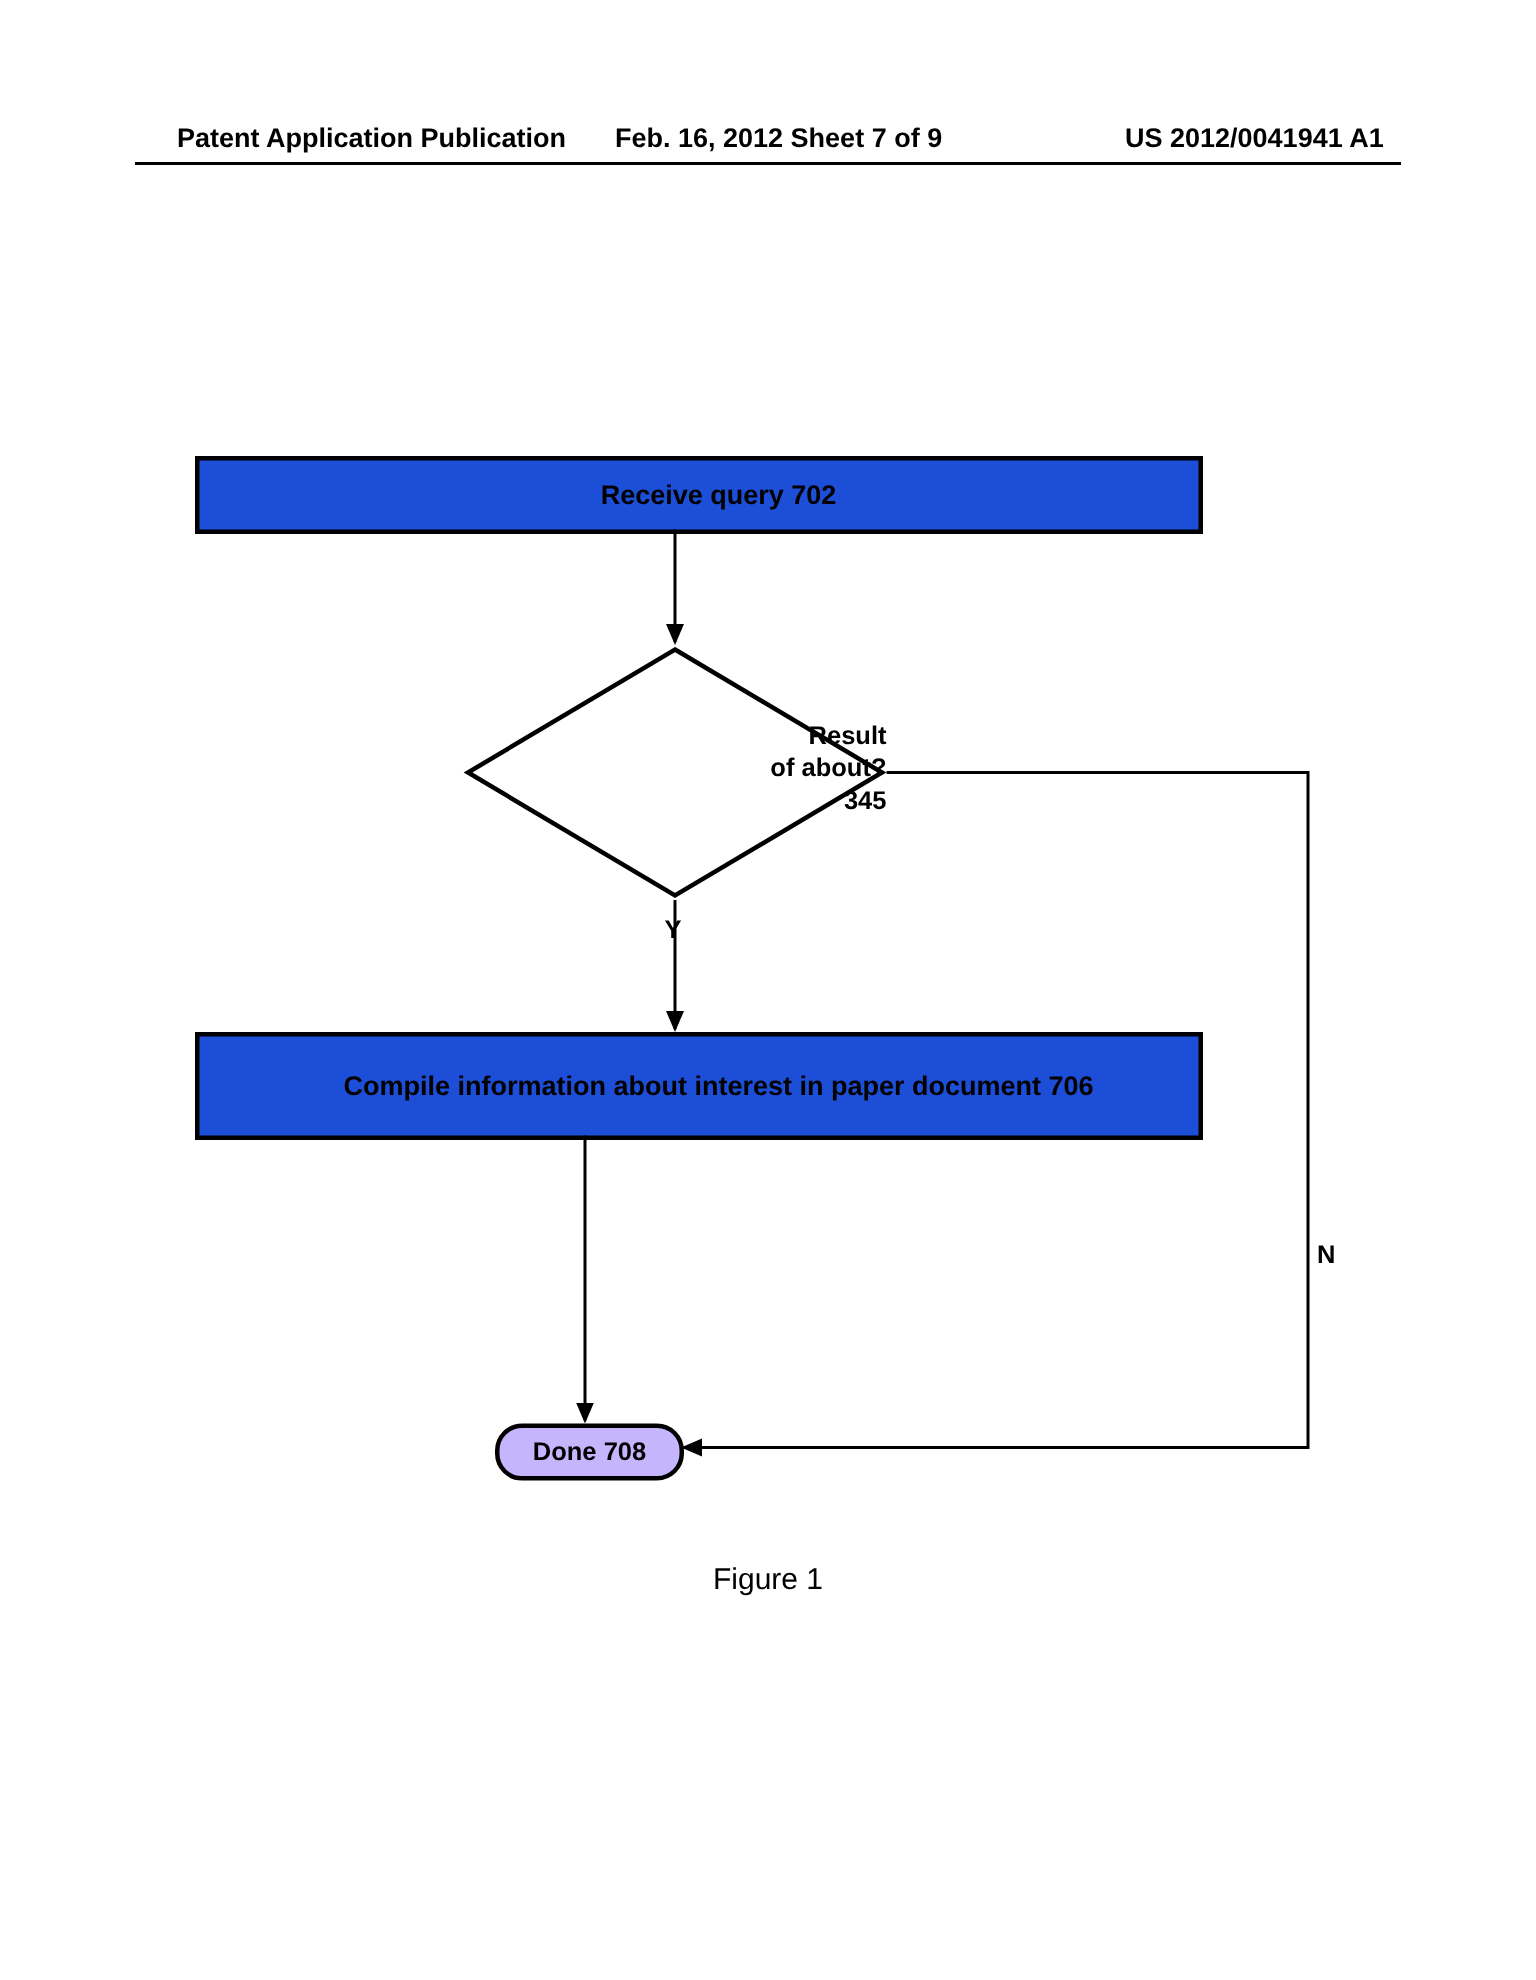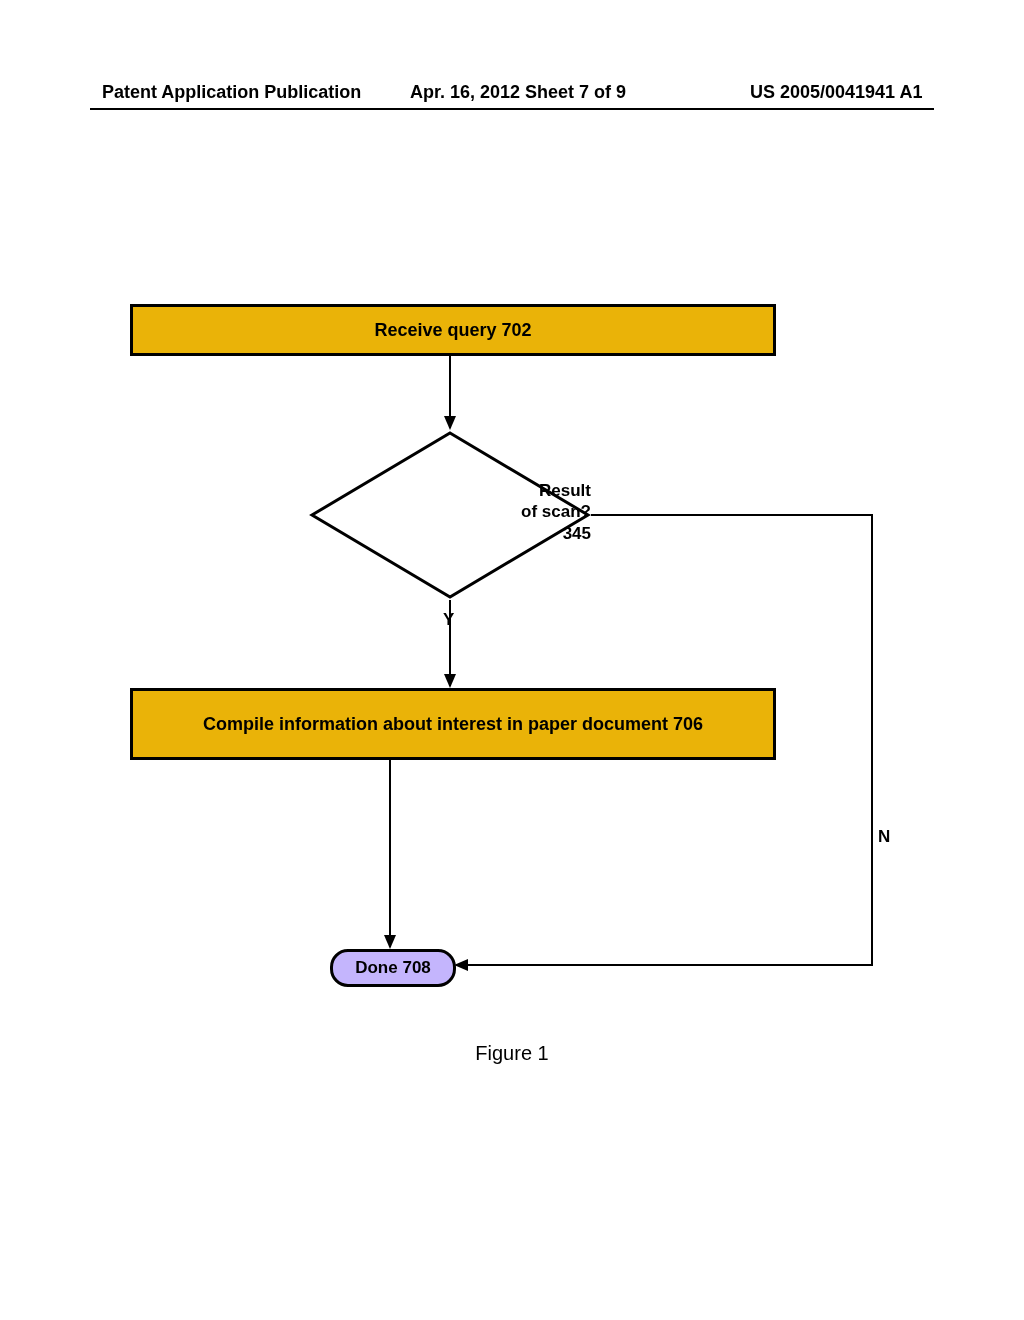--- a/index.html
+++ b/index.html
@@ -17,40 +17,41 @@
     height: 1320px;
   }
   .header {
     position: absolute;
     top: 82px;
     left: 0;
     width: 1024px;
     font-size: 18px;
     font-weight: bold;
   }
-  .header-left   { position: absolute; left: 102px; }
+  .header-left   { position: absolute; left: 118px; }
   .header-center { position: absolute; left: 410px; }
   .header-right  { position: absolute; left: 750px; }
   .header-rule {
     position: absolute;
     top: 108px;
     left: 90px;
     width: 844px;
     height: 0;
     border-top: 2px solid #000;
   }
 
   .box {
     position: absolute;
     border: 3px solid #000;
-    background: #eab308;
+    background: #1d4ed8;
     display: flex;
     align-items: center;
     justify-content: center;
     text-align: center;
+    padding-left: 26px;
   }
   .box-702 {
     top: 304px;
     left: 130px;
     width: 640px;
     height: 46px;
     font-size: 18px;
     font-weight: bold;
   }
   .box-706 {
@@ -123,37 +124,37 @@
     pointer-events: none;
   }
 </style>
 </head>
 <body>
 
 <div class="page">
 
   <div class="header">
     <span class="header-left">Patent Application Publication</span>
-    <span class="header-center">Apr. 16, 2012   Sheet 7 of 9</span>
-    <span class="header-right">US 2005/0041941 A1</span>
+    <span class="header-center">Feb. 16, 2012   Sheet 7 of 9</span>
+    <span class="header-right">US 2012/0041941 A1</span>
   </div>
   <div class="header-rule"></div>
 
   <div class="box box-702">
     <span>Receive query 702</span>
   </div>
 
   <div class="diamond">
     <svg width="282" height="170" viewBox="0 0 282 170">
       <polygon points="141,3 279,85 141,167 3,85" fill="#fff" stroke="#000" stroke-width="3"></polygon>
     </svg>
   </div>
   <div class="diamond-label">
     <span>Result</span><br>
-    <span>of scan?</span><br>
+    <span>of about?</span><br>
     <span>345</span>
   </div>
 
   <div class="box box-706">
     <span>Compile information about interest in paper document  706</span>
   </div>
 
   <div class="terminator">
     <span>Done 708</span>
   </div>

